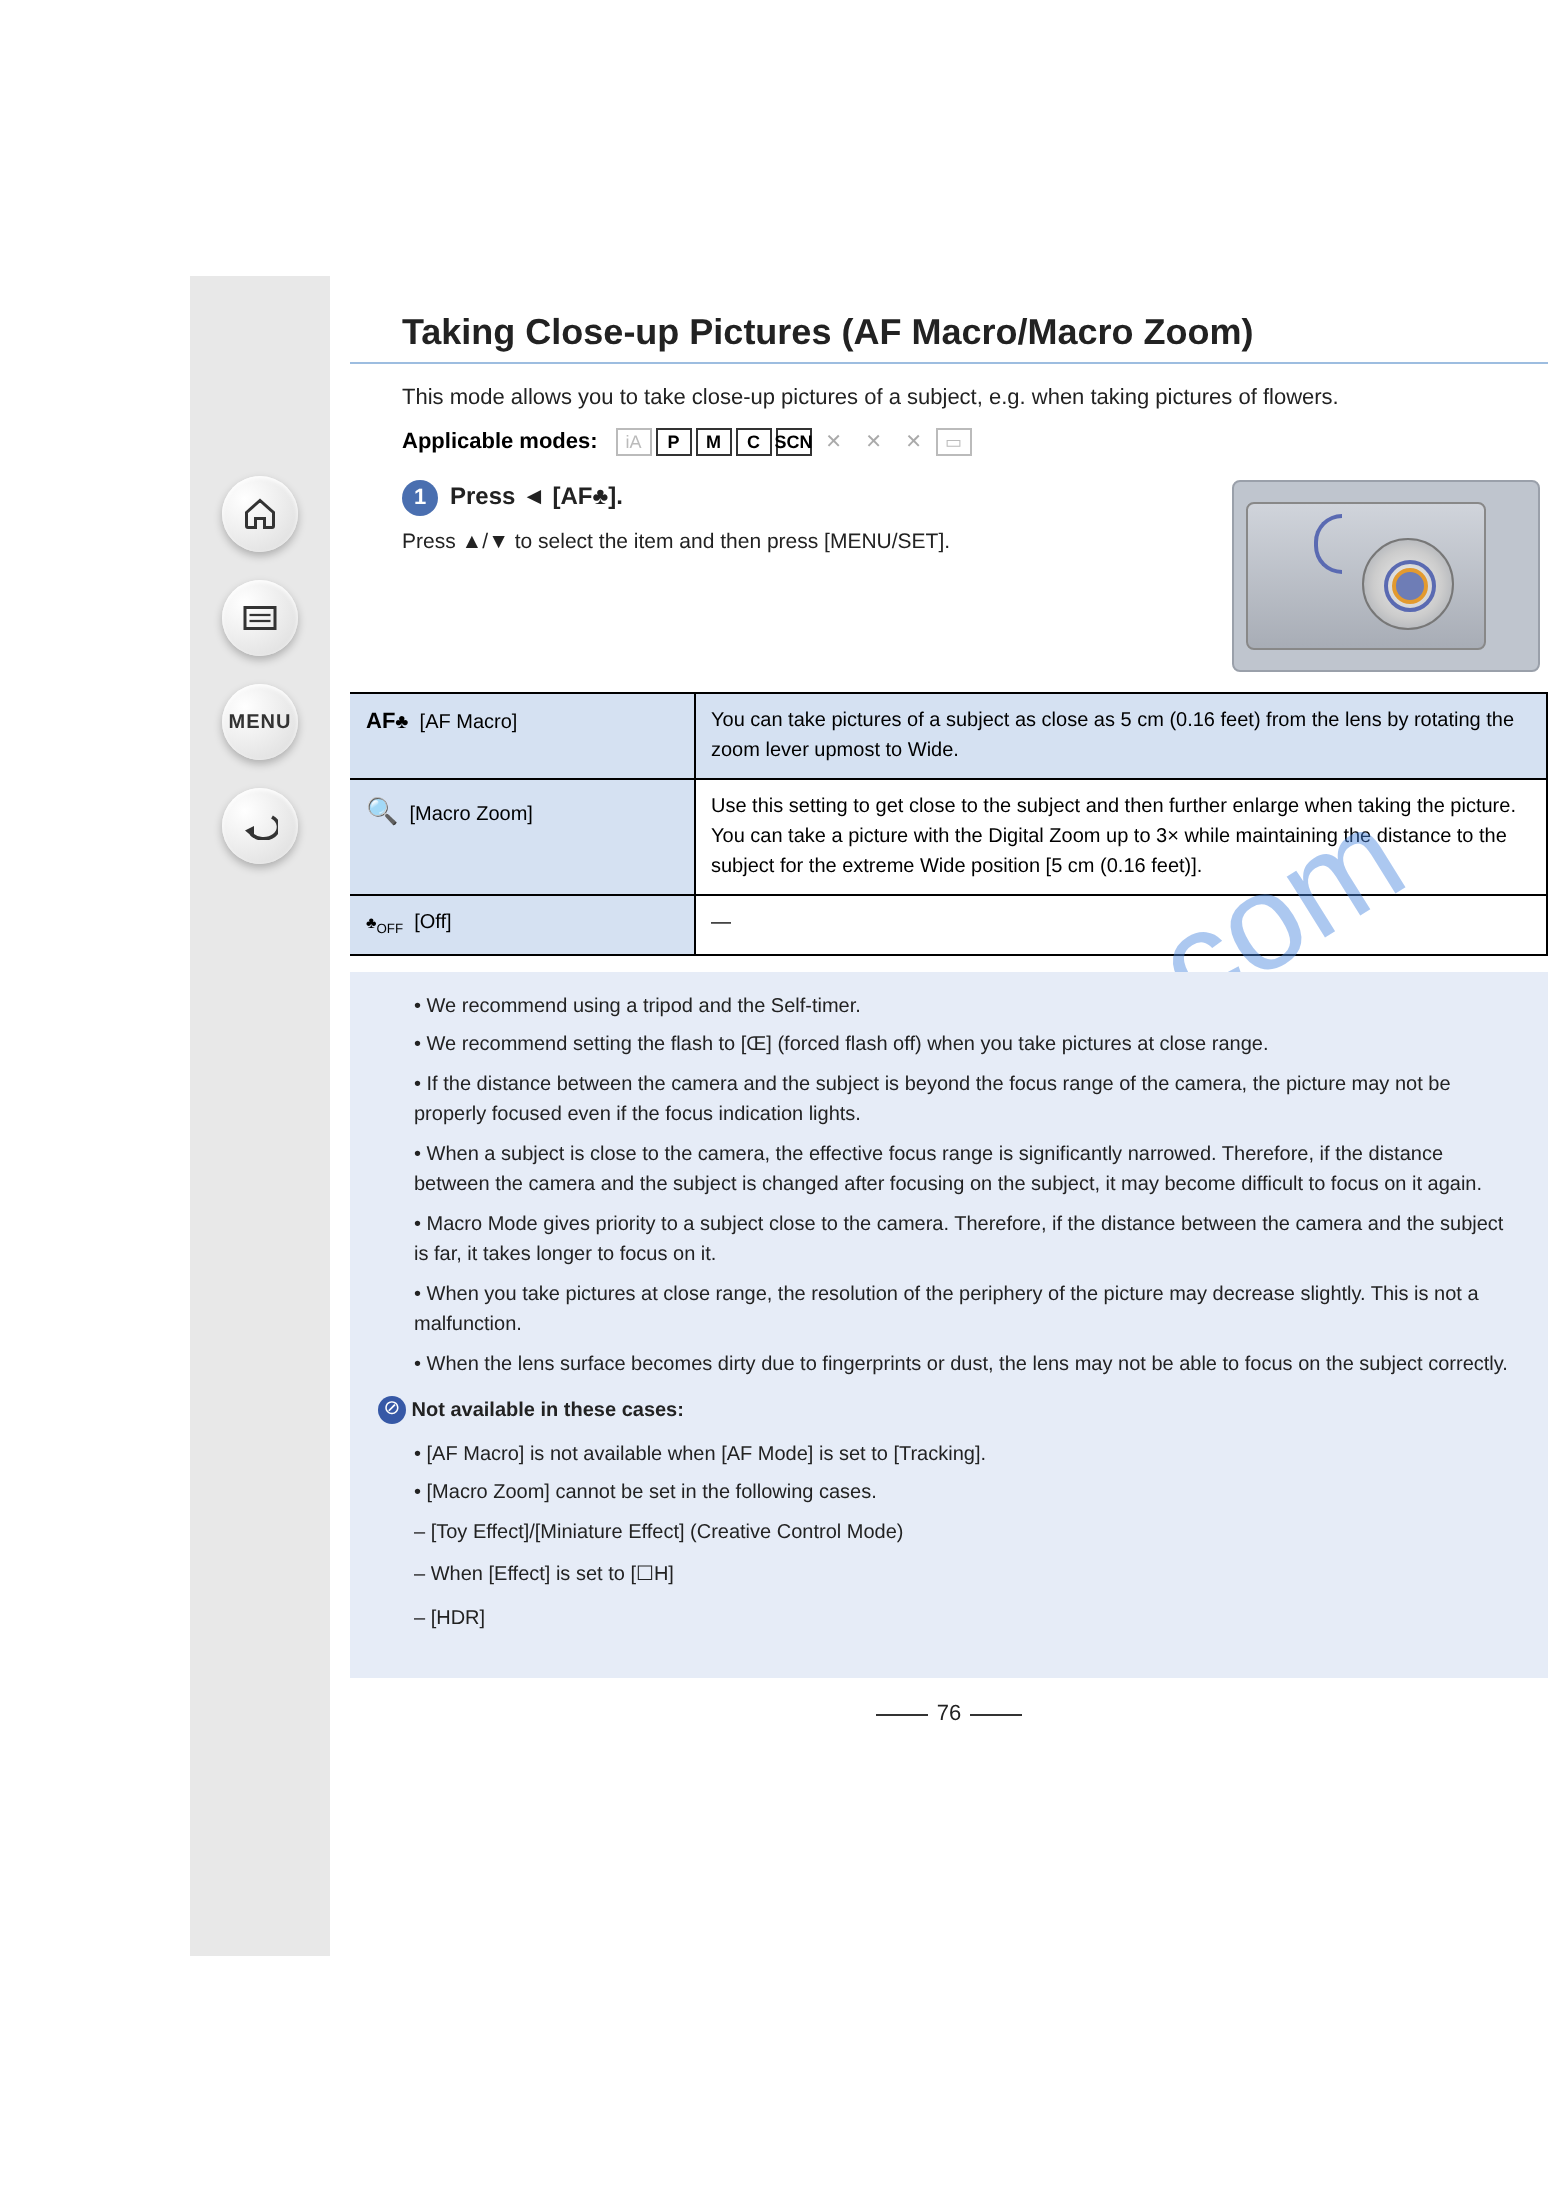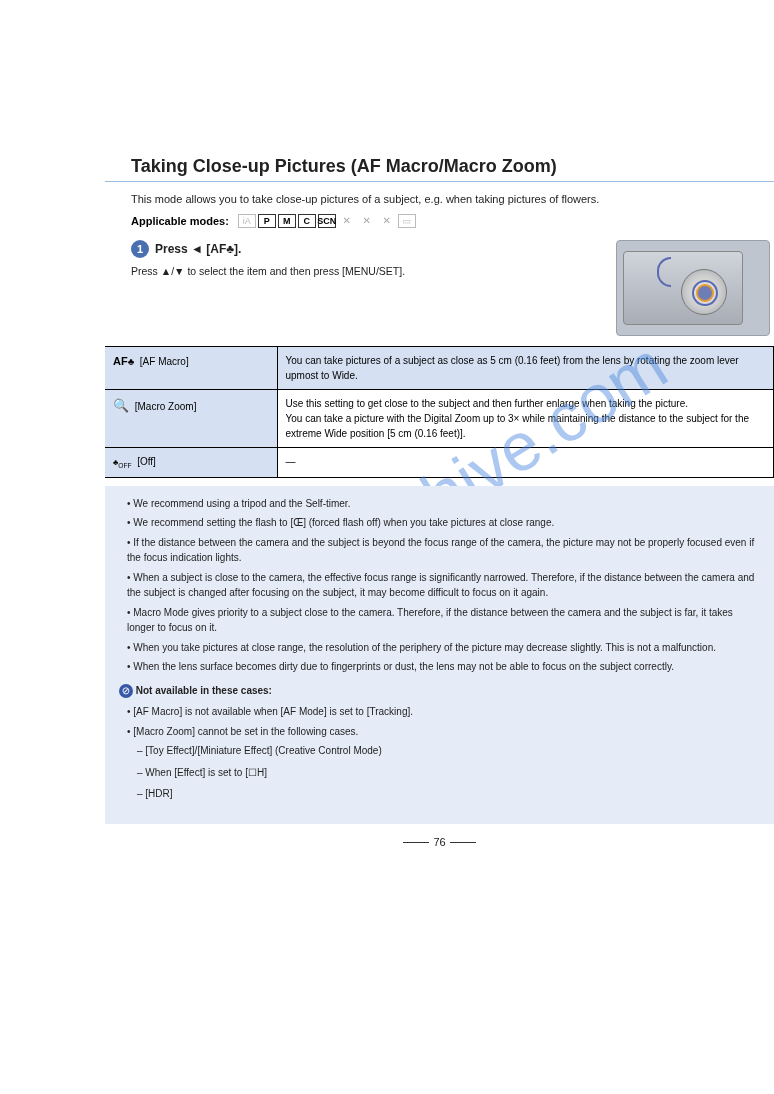--- a/index.html
+++ b/index.html
@@ -199,21 +199,21 @@
   .note-box {
     background: #e6ecf7;
     margin: 8px 0 0 0;
     padding: 10px 14px 16px 14px;
     font-size: 10px;
     line-height: 1.55;
     color: #222;
     position: relative;
   }
   .note-box p { margin-bottom: 6px; }
-  .note-box .bullets { margin-left: 8px; }
+  .note-box .bullets { margin-left: 18px; }
   .note-box .bullets li { list-style: none; margin-bottom: 4px; }
   .note-box .bullets li::before { content: "• "; }
   .unavail-ico {
     display: inline-block;
     width: 14px; height: 14px;
     background: #3658a6;
     border-radius: 50%;
     color: #fff;
     font-size: 10px;
     line-height: 14px;
@@ -244,20 +244,41 @@
     border-top: 1px solid #333;
     vertical-align: middle;
     margin: 0 4px;
   }
 </style>
 </head>
 <body>
 
 <div class="page-wrap">
 
+  <div class="sidebar">
+    <div class="side-btn">
+      <svg width="18" height="18" viewBox="0 0 24 24">
+          <path d="M3 11 12 3l9 8v9a1 1 0 0 1-1 1h-5v-6H9v6H4a1 1 0 0 1-1-1z" fill="none" stroke="#333" stroke-width="2"></path>
+        </svg>
+    </div>
+    <div class="side-btn">
+      <svg width="18" height="14" viewBox="0 0 24 18">
+          <rect x="2" y="2" width="20" height="14" fill="none" stroke="#333" stroke-width="2"></rect>
+          <line x1="5" y1="7" x2="19" y2="7" stroke="#333" stroke-width="1.5"></line>
+          <line x1="5" y1="11" x2="19" y2="11" stroke="#333" stroke-width="1.5"></line>
+        </svg>
+    </div>
+    <div class="side-btn menu-lbl">MENU</div>
+    <div class="side-btn">
+      <svg width="18" height="14" viewBox="0 0 24 18">
+          <path d="M 20 3 A 10 8 0 1 1 6 14" fill="none" stroke="#333" stroke-width="2.4"></path>
+          <path d="M2 12 L8 9 L8 17 Z" fill="#333"></path>
+        </svg>
+    </div>
+  </div>
 
   <div class="content">
     <div class="watermark">manualshive.com</div>
 
     <h2 class="headline">Taking Close-up Pictures (AF Macro/Macro Zoom)</h2>
     <div class="thin-rule"></div>
 
     <p class="leadpar">This mode allows you to take close-up pictures of a subject, e.g. when taking pictures of flowers.</p>
 
     <div class="mode-row">

